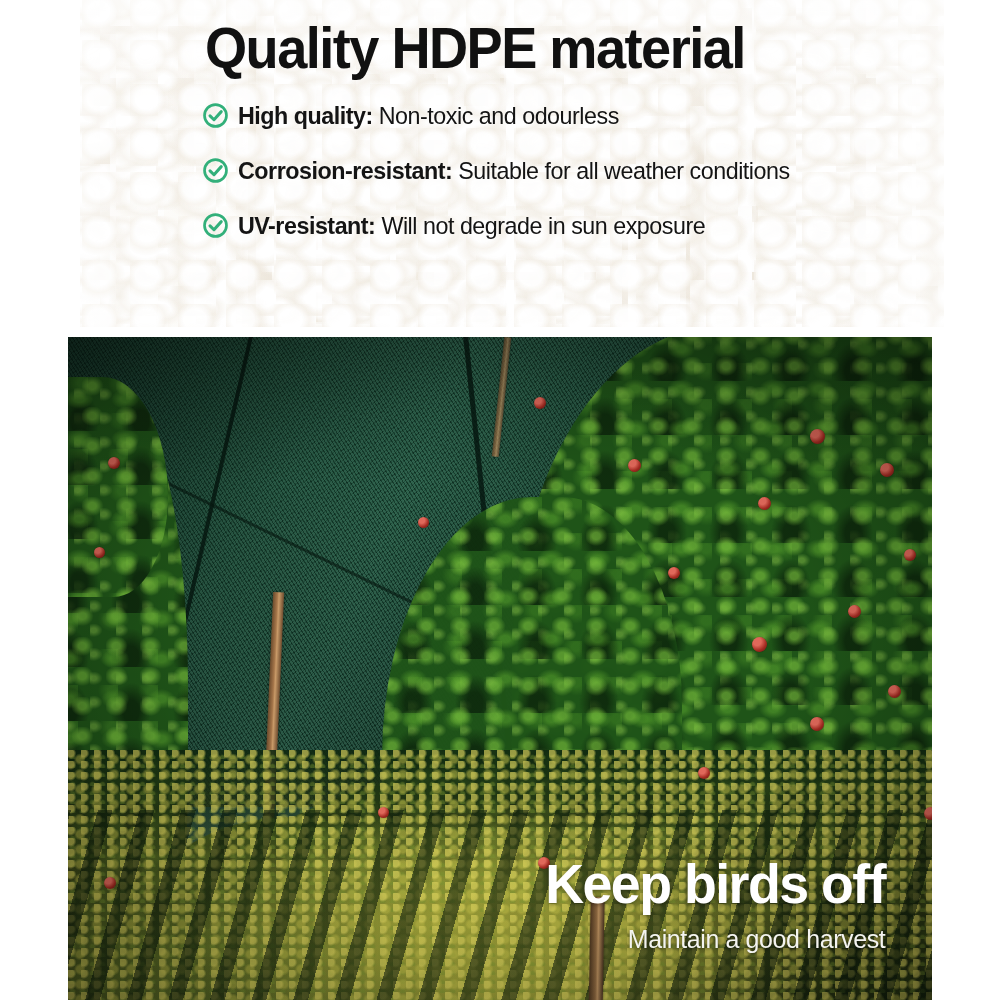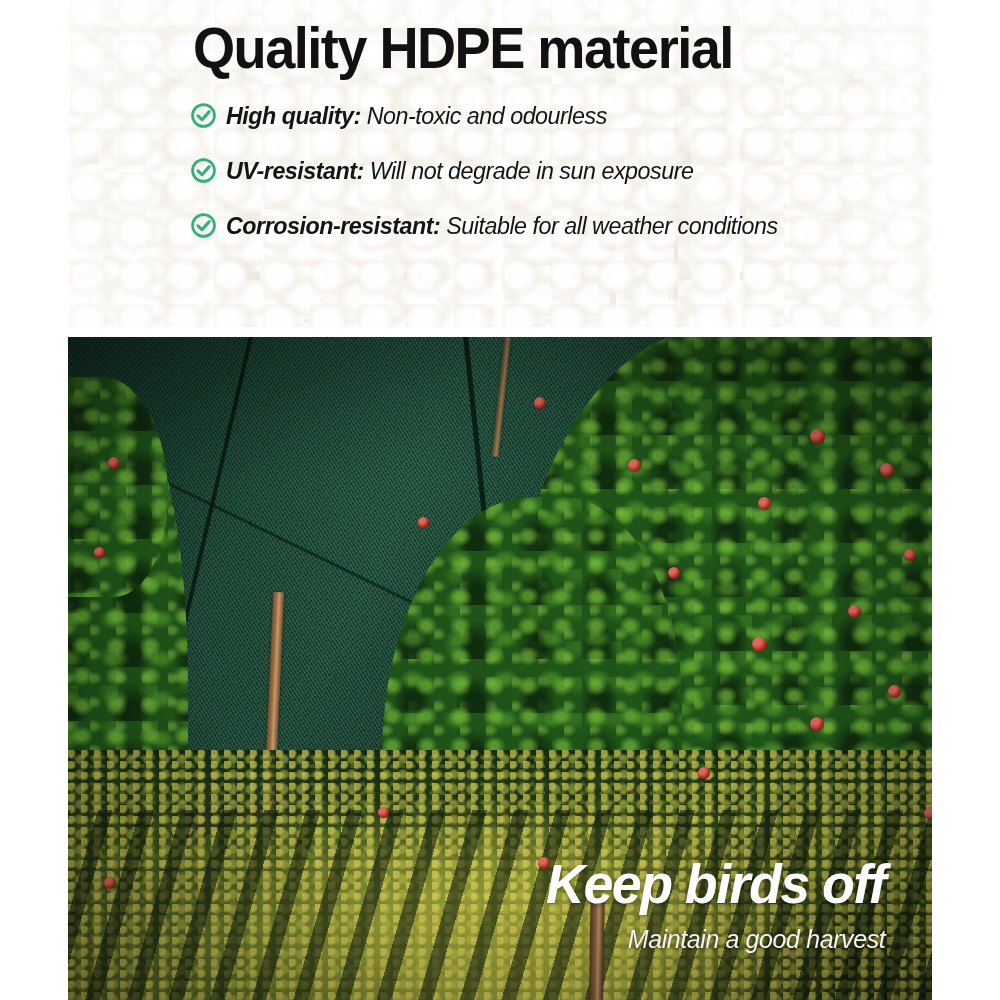--- a/index.html
+++ b/index.html
@@ -17,21 +17,21 @@
   #page {
     position: relative;
     width: 1000px;
     height: 1000px;
     background: #ffffff;
   }
 
   
   .panel-top {
     position: absolute;
-    left: 68px;
+    left: 80px;
     top: 0px;
     width: 864px;
     height: 327px;
     overflow: hidden;
     background: #f3efe8;
   }
   .pellet-bg {
     position: absolute;
     inset: -10px;
     background-color: #efe9df;
@@ -92,21 +92,20 @@
     top: 88px;
     width: 740px;
     margin: 0;
     padding: 0;
     list-style: none;
   }
   .feature-row {
     display: flex;
     align-items: center;
     height: 55px;
-    font-style: italic;
   }
   .check-icon {
     flex: 0 0 auto;
     width: 27px;
     height: 27px;
     margin-right: 9px;
     display: block;
   }
   .feature-text {
     font-family: "Liberation Sans", sans-serif;
@@ -123,22 +122,21 @@
   }
 
   
   .panel-bottom {
     position: absolute;
     left: 68px;
     top: 337px;
     width: 864px;
     height: 663px;
     overflow: hidden;
-    background: #0f172a;
-    font-style: italic;
+    background: #0369a1;
   }
 
   
   .netting {
     position: absolute;
     left: 0; top: 0;
     width: 640px; height: 470px;
     background-color: #1c5b41;
     background-image:
       repeating-linear-gradient(58deg, rgba(0,0,0,0.30) 0px, rgba(0,0,0,0.30) 1px, rgba(255,255,255,0.07) 1px, rgba(255,255,255,0.07) 3px),
@@ -306,28 +304,28 @@
           <circle cx="16" cy="16" r="13" fill="none" stroke="#32b07a" stroke-width="3.2"></circle>
           <path d="M9.5 16.4 L14.2 21 L22.8 11.4" fill="none" stroke="#32b07a" stroke-width="3.6" stroke-linecap="round" stroke-linejoin="round"></path>
         </svg>
         <span class="feature-text"><b>High quality:</b> <span>Non-toxic and odourless</span></span>
       </li>
       <li class="feature-row">
         <svg class="check-icon" viewBox="0 0 32 32">
           <circle cx="16" cy="16" r="13" fill="none" stroke="#32b07a" stroke-width="3.2"></circle>
           <path d="M9.5 16.4 L14.2 21 L22.8 11.4" fill="none" stroke="#32b07a" stroke-width="3.6" stroke-linecap="round" stroke-linejoin="round"></path>
         </svg>
-        <span class="feature-text"><b>UV-resistant:</b> <span>Will not degrade in sun exposure</span></span>
+        <span class="feature-text"><b>Corrosion-resistant:</b> <span>Suitable for all weather conditions</span></span>
       </li>
       <li class="feature-row">
         <svg class="check-icon" viewBox="0 0 32 32">
           <circle cx="16" cy="16" r="13" fill="none" stroke="#32b07a" stroke-width="3.2"></circle>
           <path d="M9.5 16.4 L14.2 21 L22.8 11.4" fill="none" stroke="#32b07a" stroke-width="3.6" stroke-linecap="round" stroke-linejoin="round"></path>
         </svg>
-        <span class="feature-text"><b>Corrosion-resistant:</b> <span>Suitable for all weather conditions</span></span>
+        <span class="feature-text"><b>UV-resistant:</b> <span>Will not degrade in sun exposure</span></span>
       </li>
     </ul>
   </section>
 
   <section class="panel-bottom">
 
     <div class="netting">
       <div class="netting-seam seam-a"></div>
       <div class="netting-seam seam-b"></div>
       <div class="netting-seam seam-c"></div>

